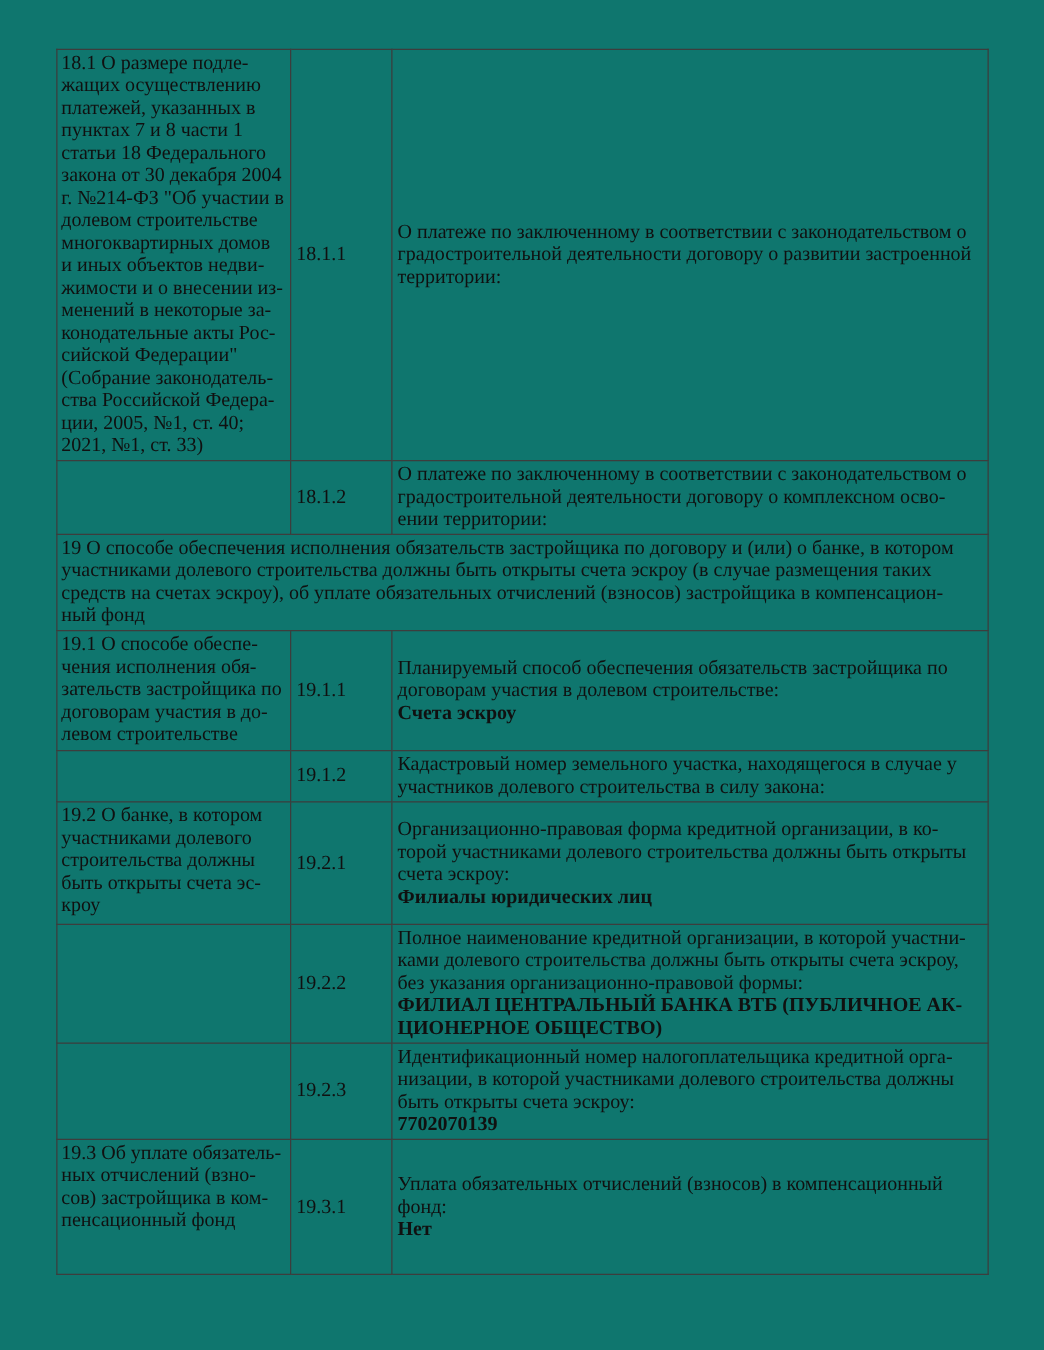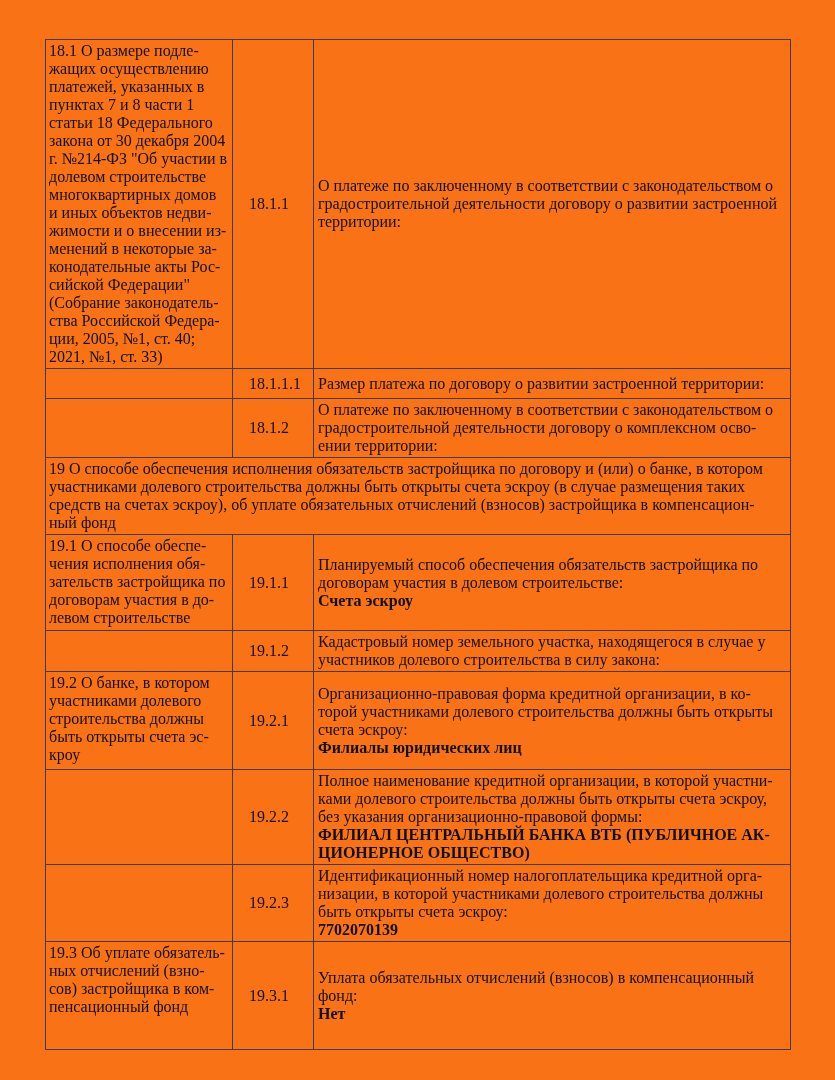--- a/index.html
+++ b/index.html
@@ -10,21 +10,21 @@
     background: #ffffff;
     font-family: "Liberation Serif", "DejaVu Serif", serif;
     color: #101010;
     position: relative;
     overflow: hidden;
   }
   .page {
     position: absolute;
     left: 0; top: 0;
     width: 835px; height: 1080px;
-    background: #f97316;
+    background: #0f766e;
   }
   table.doc-table {
     position: absolute;
     left: 45px;
     top: 39px;
     width: 745px;
     border-collapse: collapse;
     table-layout: fixed;
   }
   col.c1 { width: 187px; }
@@ -38,21 +38,21 @@
     white-space: pre-line;
     overflow: hidden;
     vertical-align: middle;
   }
   td.c-left {
     vertical-align: top;
     padding: 2px 2px 2px 3px;
   }
   td.c-num {
     vertical-align: middle;
-    padding-left: 16px;
+    padding-left: 4px;
   }
   td.c-text {
     vertical-align: middle;
     padding: 2px 2px 2px 4px;
   }
   td.c-header {
     vertical-align: top;
     padding: 2px 2px 2px 3px;
   }
   .val { font-weight: bold; }
@@ -88,25 +88,20 @@
 конодательные акты Рос-
 сийской Федерации"
 (Собрание законодатель-
 ства Российской Федера-
 ции, 2005, №1, ст. 40;
 2021, №1, ст. 33)</td>
         <td class="c-num">18.1.1</td>
         <td class="c-text"><span>О платеже по заключенному в соответствии с законодательством о
 градостроительной деятельности договору о развитии застроенной
 территории:</span><div class="val"></div></td>
-      </tr>
-      <tr class="r-single">
-        <td class="c-left"></td>
-        <td class="c-num">18.1.1.1</td>
-        <td class="c-text"><span>Размер платежа по договору о развитии застроенной территории:</span><div class="val"></div></td>
       </tr>
       <tr>
         <td class="c-left"></td>
         <td class="c-num">18.1.2</td>
         <td class="c-text"><span>О платеже по заключенному в соответствии с законодательством о
 градостроительной деятельности договору о комплексном осво-
 ении территории:</span><div class="val"></div></td>
       </tr>
       <tr>
         <td class="c-header" colspan="3">19 О способе обеспечения исполнения обязательств застройщика по договору и (или) о банке, в котором

